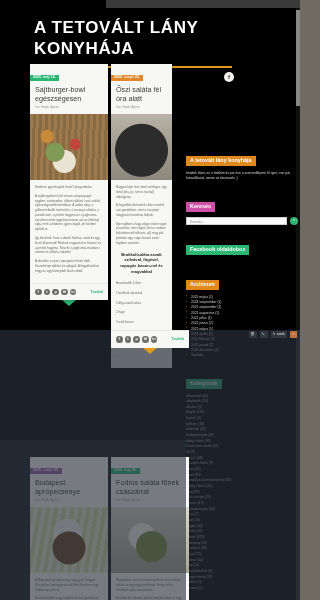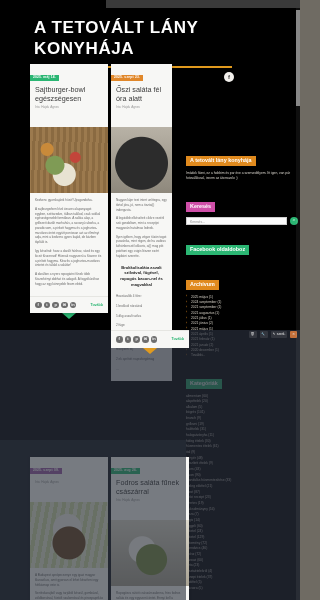--- a/index.html
+++ b/index.html
@@ -31,21 +31,21 @@
 
   
   .card { background:#f7f7f5; position:relative; box-shadow:0 1px 3px rgba(0,0,0,.25); }
   .date-badge {
     display:inline-block; font-size:3.3px; font-weight:bold; color:#fff;
     padding:1.4px 3px; letter-spacing:.2px; line-height:1;
   }
   .badge-green  { background:#2bb673; }
   .badge-orange { background:#e0872a; }
   .badge-purple { background:#9b5fa8; }
-  .card-head { padding:3px 5px 18px 5px; }
+  .card-head { padding:3px 5px 5px 5px; }
   .post-title {
     font-size:7.2px; color:#3b3b3b; line-height:1.25; font-weight:normal;
   }
   .post-author { font-size:3.1px; color:#9a9a9a; margin-top:2px; }
   .post-photo { width:100%; display:block; height:66px; }
   .post-body { padding:5px; }
   .post-body p { font-size:3.1px; color:#6b6b6b; line-height:1.55; margin-bottom:4px; }
   .recipe-head {
     font-size:4.1px; font-weight:bold; color:#222; text-align:center;
     line-height:1.4; margin:6px 2px 7px 2px;
@@ -322,20 +322,21 @@
     </span>
     <span class="ab-btn accent">
       <span>✕</span>
     </span>
   </div>
 
   <div class="col-left2" style="z-index:6;">
     <div class="card">
       <span class="date-badge badge-purple">2025. szept 09.</span>
       <div class="card-head">
+        <div class="post-title">Budapest aprópecsenye</div>
         <div class="post-author">Írta: Hajdu Ágnes</div>
       </div>
       <div class="post-photo ph3"></div>
       <div class="post-body">
         <p>A Budapest aprópecsenye egy igazi magyar klasszikus, amit gyorsan el lehet készíteni egy hétköznap este is.</p>
         <p>Sertéskarajból vagy tarjából készül, gombával, zöldborsóval, füstölt szalonnával és pirospaprikás szósszal.</p>
       </div>
     </div>
   </div>
 

